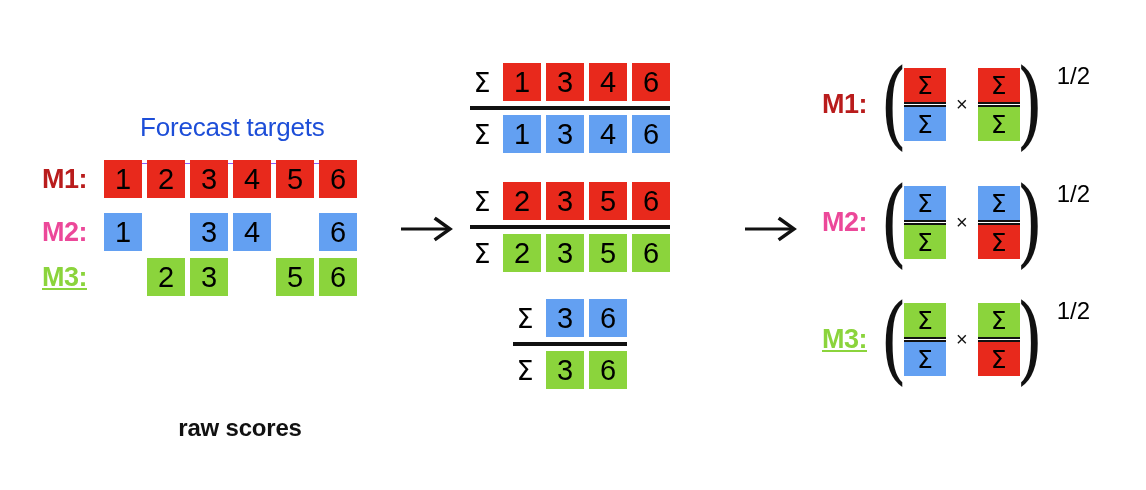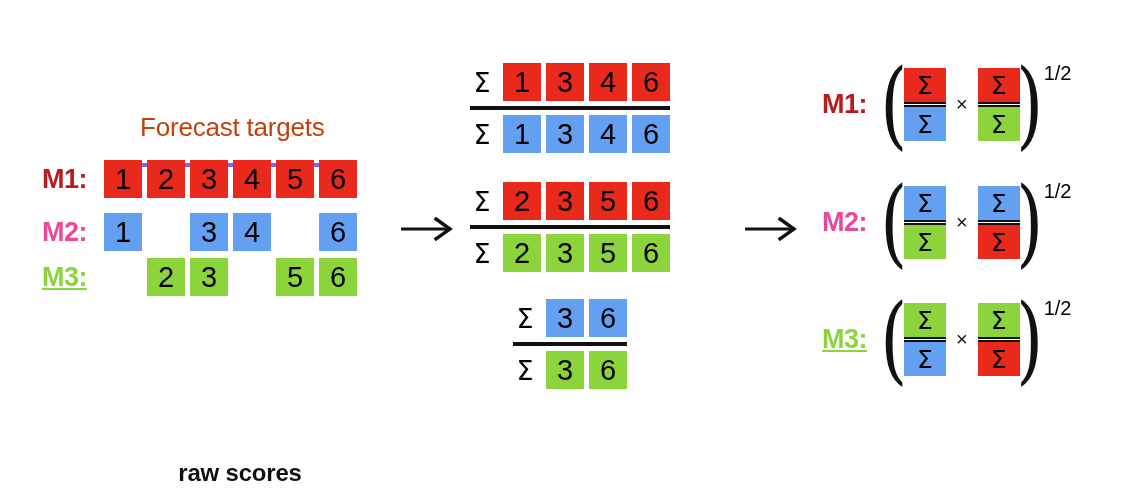--- a/index.html
+++ b/index.html
@@ -38,23 +38,23 @@
   .c-green { background: #8bd43c; }
 
   
   #panel-raw { position: absolute; left: 42px; top: 112px; }
   .forecast-title {
     position: absolute;
     left: 98px;
     top: 0px;
     font-size: 26px;
     letter-spacing: -0.2px;
-    color: #c2410c;
+    color: #1d4ed8;
     padding-bottom: 20px;
-    border-bottom: 4px solid #8b5cf6;
+    border-bottom: 1px solid #8b5cf6;
     white-space: nowrap;
   }
   .row {
     position: absolute;
     display: flex;
     align-items: center;
   }
   .mlabel {
     width: 62px;
     font-size: 27px;
@@ -146,24 +146,24 @@
     border-bottom: 2px solid #111;
     background: #fff;
     box-sizing: border-box;
   }
   .times {
     font-size: 20px;
     margin: 0 10px;
     color: #111;
   }
   .exponent {
-    font-size: 20px;
+    font-size: 24px;
     align-self: flex-start;
     margin-top: -6px;
-    margin-left: 4px;
+    margin-left: 17px;
     white-space: nowrap;
   }
 
   
   .caption {
     position: absolute;
     font-size: 24px;
     font-weight: bold;
     letter-spacing: -0.2px;
     color: #111;
@@ -358,17 +358,17 @@
         <span class="mini-bar"></span>
         <span class="mini-cell c-red">Σ</span>
       </span>
       <span class="paren-wrap">
         <span class="paren">)</span>
       </span>
       <span class="exponent">1/2</span>
     </div>
   </div>
 
-  <div class="caption" style="left:120px; top:414px; width:240px;margin-top:45px;">raw scores</div>
+  <div class="caption" style="left:120px; top:414px; width:240px;">raw scores</div>
 
 
 
 </div>
 
 </body></html>

